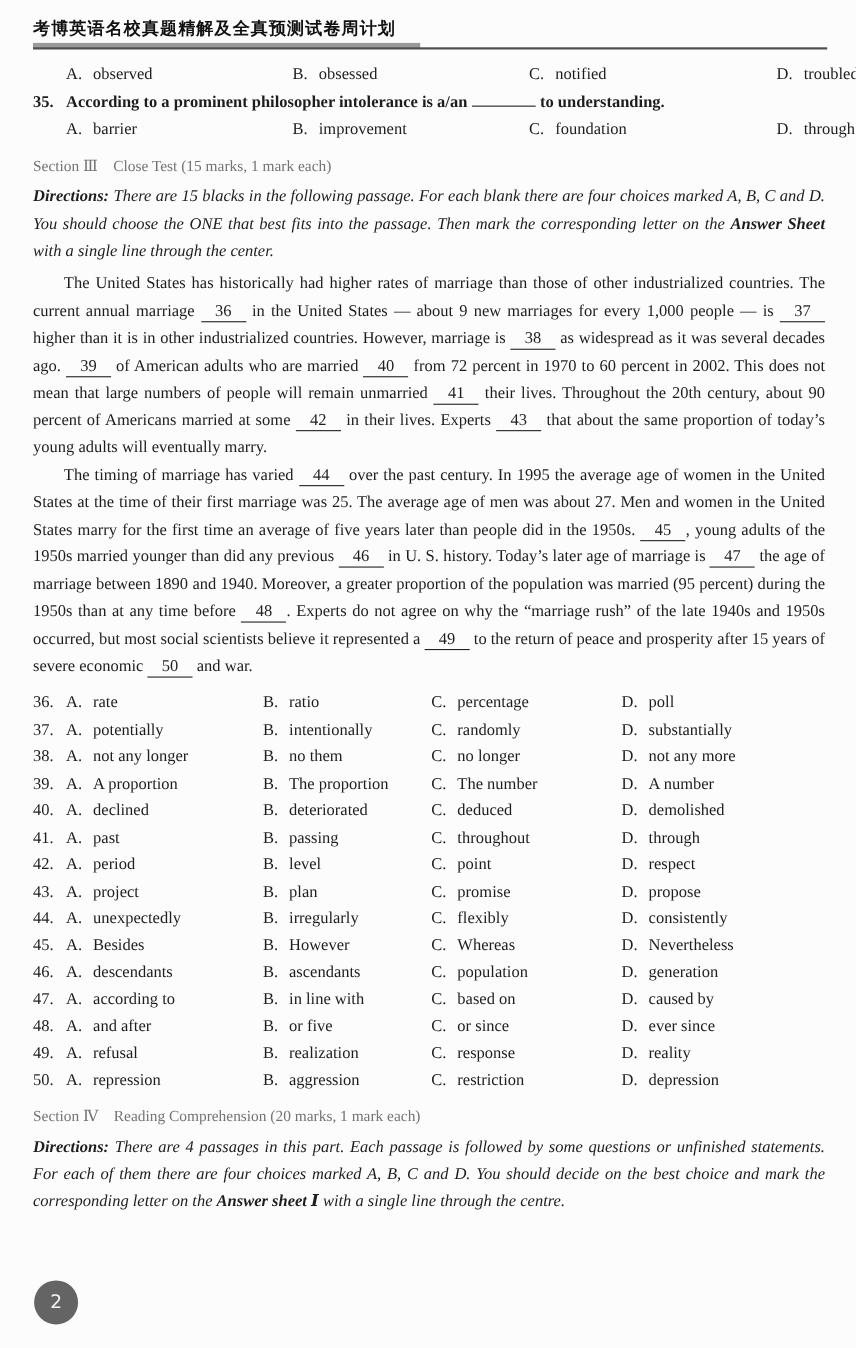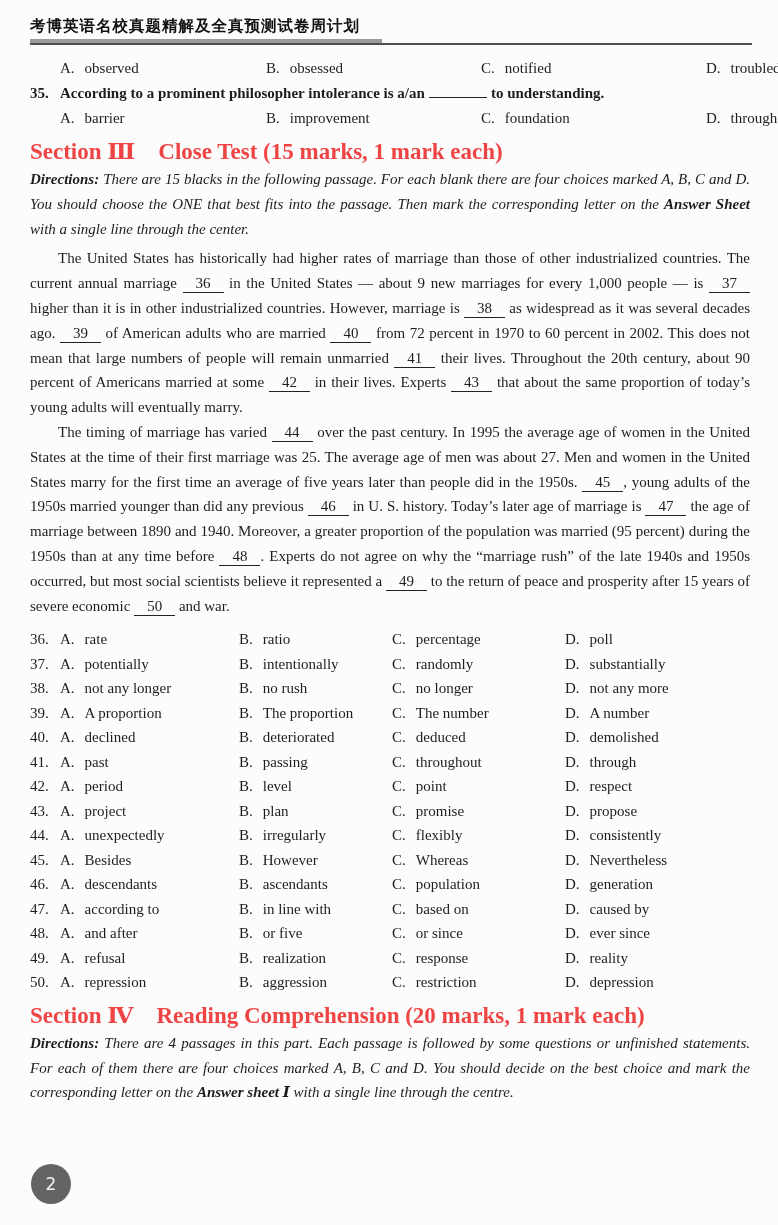--- a/index.html
+++ b/index.html
@@ -26,22 +26,22 @@
     padding-left:30px; height:25px; align-items:baseline;gap:48px;
   }
   .opt { white-space:nowrap; }
   .opt-letter { margin-right:10px; }
   .stem-row { display:grid; grid-template-columns:30px 1fr; font-weight:bold; height:25px; }
   .blank-line {
     display:inline-block; width:58px; height:14px;
     border-bottom:1.5px solid #222; margin:0 4px;
   }
   .section-heading {
-    font-weight:bold; font-size:23px; line-height:28px;
-    margin-top:7px; color:#ef4444;
+    font-weight:normal; font-size:14px; line-height:28px;
+    margin-top:7px; color:#737373;
   }
   .directions { font-style:italic; text-align:justify; margin-top:1px; }
   .directions .b { font-weight:bold; }
   .passage { margin-top:5px; }
   .passage-para { text-align:justify; text-indent:28px; }
   .blank {
     display:inline-block; min-width:22px; padding:0 13px;
     border-bottom:1.4px solid #222; text-align:center;
     line-height:17px; text-indent:0;
   }
@@ -113,21 +113,21 @@
         <div class="q-row">
           <div class="q-num">37.</div>
           <div class="opt"><span class="opt-letter">A.</span><span class="opt-text">potentially</span></div>
           <div class="opt"><span class="opt-letter">B.</span><span class="opt-text">intentionally</span></div>
           <div class="opt"><span class="opt-letter">C.</span><span class="opt-text">randomly</span></div>
           <div class="opt"><span class="opt-letter">D.</span><span class="opt-text">substantially</span></div>
         </div>
         <div class="q-row">
           <div class="q-num">38.</div>
           <div class="opt"><span class="opt-letter">A.</span><span class="opt-text">not any longer</span></div>
-          <div class="opt"><span class="opt-letter">B.</span><span class="opt-text">no rush</span></div>
+          <div class="opt"><span class="opt-letter">B.</span><span class="opt-text">no them</span></div>
           <div class="opt"><span class="opt-letter">C.</span><span class="opt-text">no longer</span></div>
           <div class="opt"><span class="opt-letter">D.</span><span class="opt-text">not any more</span></div>
         </div>
         <div class="q-row">
           <div class="q-num">39.</div>
           <div class="opt"><span class="opt-letter">A.</span><span class="opt-text">A proportion</span></div>
           <div class="opt"><span class="opt-letter">B.</span><span class="opt-text">The proportion</span></div>
           <div class="opt"><span class="opt-letter">C.</span><span class="opt-text">The number</span></div>
           <div class="opt"><span class="opt-letter">D.</span><span class="opt-text">A number</span></div>
         </div>

